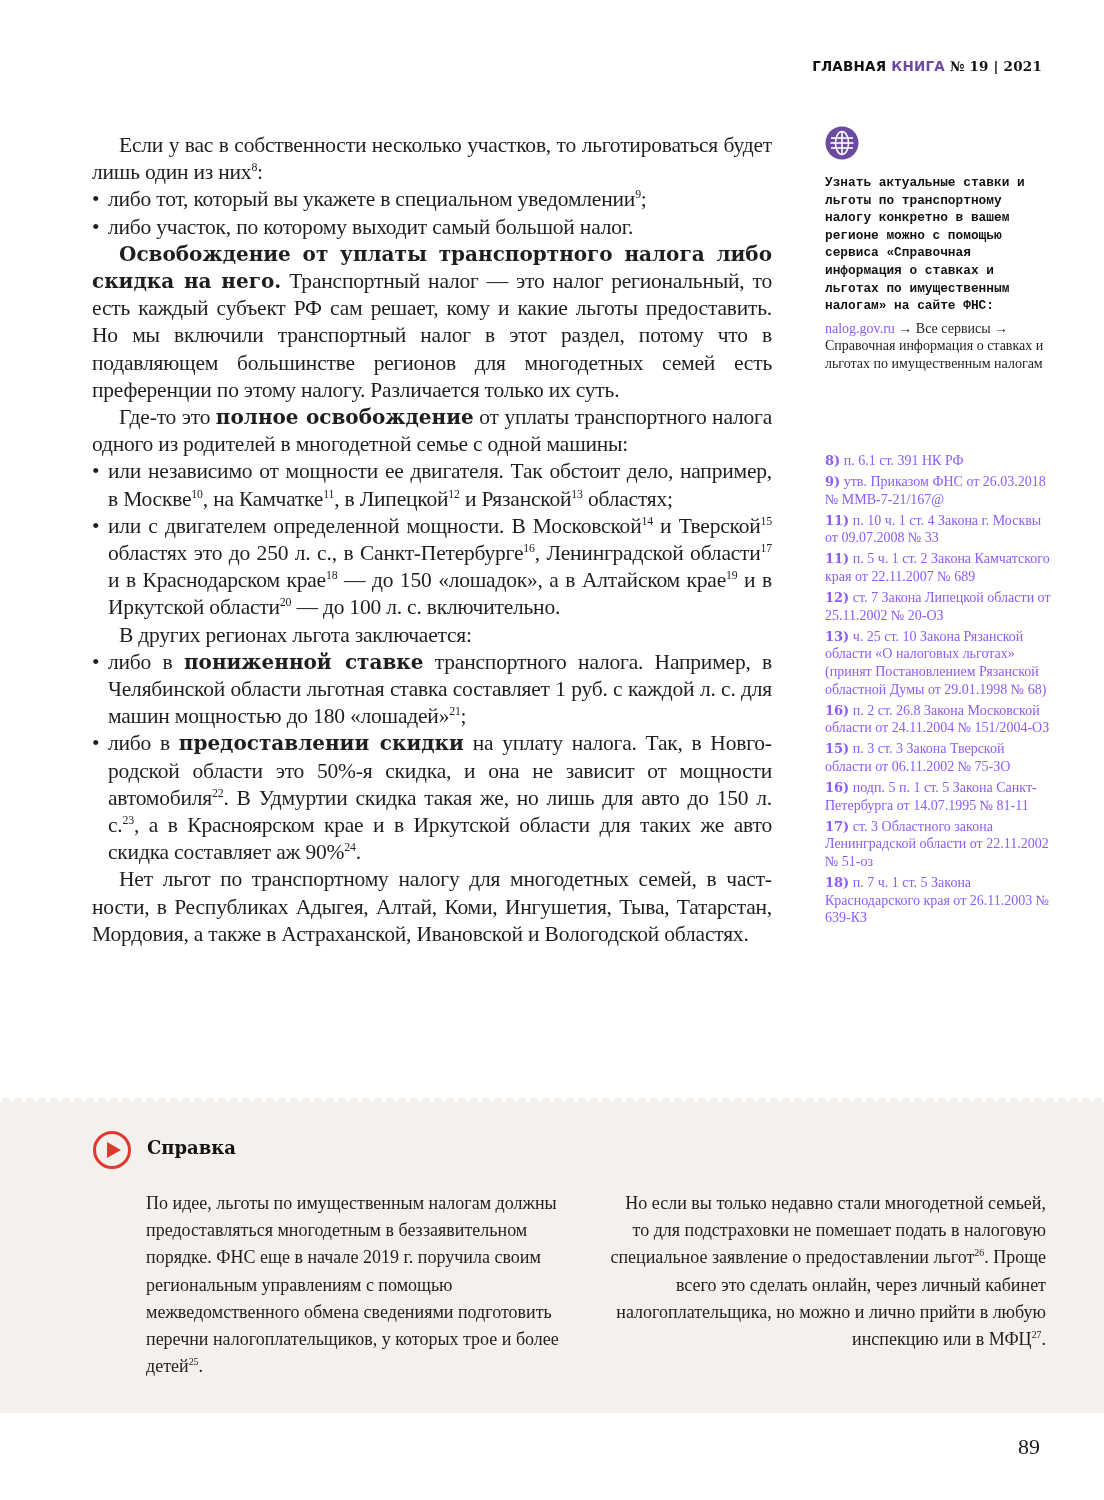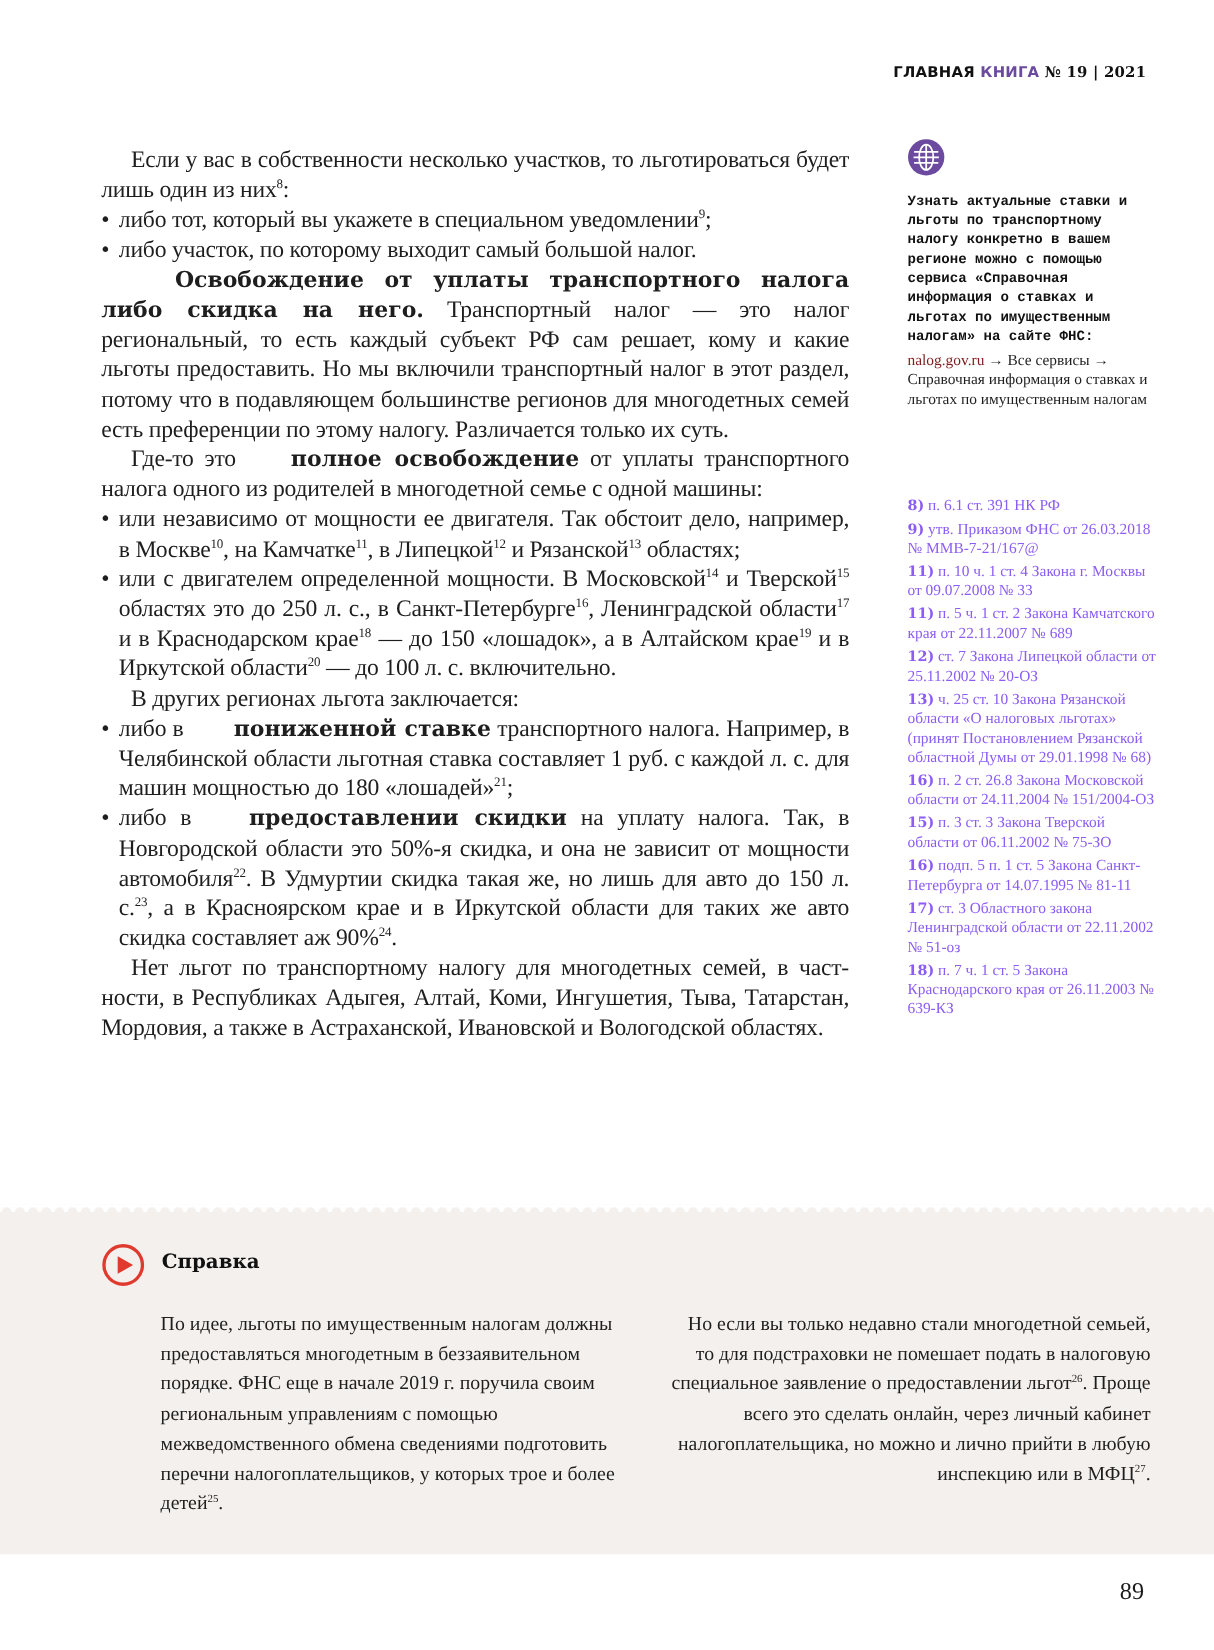--- a/index.html
+++ b/index.html
@@ -7,28 +7,28 @@
 
   .header { position: absolute; top: 58px; right: 62px; font-family: "DejaVu Sans", sans-serif; font-weight: bold; font-size: 13.5px; letter-spacing: 0.2px; color: #111; white-space: nowrap; }
   .header .brand2 { color: #6b4aa0; }
   .header .issue { font-family: "DejaVu Serif", serif; font-weight: bold; }
 
   .main { position: absolute; left: 92px; top: 132px; width: 680px; font-family: "Liberation Serif", serif; font-size: 21.5px; line-height: 27.2px; color: #1e1e1e; letter-spacing: -0.2px; }
   .main p { margin: 0; text-align: justify; }
   .main p.indent { text-indent: 27px; }
   .main .bullet { padding-left: 16px; position: relative; text-align: justify; }
   .main .bullet::before { content: "•"; position: absolute; left: 0; }
-  .main b, .side b, .fn b { font-family: "DejaVu Serif", serif; font-weight: bold; font-size: 0.93em; letter-spacing: 0; margin-left: 40px; }
+  .main b, .side b, .fn b { font-family: "DejaVu Serif", serif; font-weight: bold; font-size: 0.93em; letter-spacing: 0; }
   sup { font-size: 0.55em; vertical-align: super; line-height: 0; }
 
   .side { position: absolute; left: 825px; top: 126px; width: 225px; }
   .globe { width: 34px; height: 34px; display: block; margin-bottom: 14px; }
   .side-bold { font-family: Liberation Mono, monospace; font-weight: bold; font-size: 12.8px; line-height: 17.6px; color: #111; }
   .side-link { font-family: "Liberation Serif", serif; font-size: 14px; line-height: 17.6px; color: #1e1e1e; margin-top: 5px; }
-  .side-link .url { color: #7f1d1d; }
+  .side-link .url { color: #8b5cf6; }
 
   .fnotes { position: absolute; left: 825px; top: 452px; width: 228px; font-family: "Liberation Serif", serif; font-size: 14px; line-height: 17.6px; color: #8b5cf6; }
   .fn { margin-bottom: 3.5px; }
   .fn .num { font-family: "DejaVu Serif", serif; font-weight: bold; font-size: 13px; }
 
   .panel { position: absolute; left: 0; top: 1102px; width: 1104px; height: 311px; background: #f4f0ed; }
   .scallop { position: absolute; left: 0; top: -7px; width: 1104px; height: 10px; }
   .play { position: absolute; left: 92px; top: 1130px; width: 40px; height: 40px; }
   .panel-title { position: absolute; left: 147px; top: 1137px; font-family: "DejaVu Serif", serif; font-weight: bold; font-size: 18px; color: #111; }
   .col { position: absolute; top: 1190px; font-family: "Liberation Serif", serif; font-size: 18px; line-height: 27.2px; color: #1e1e1e; }

